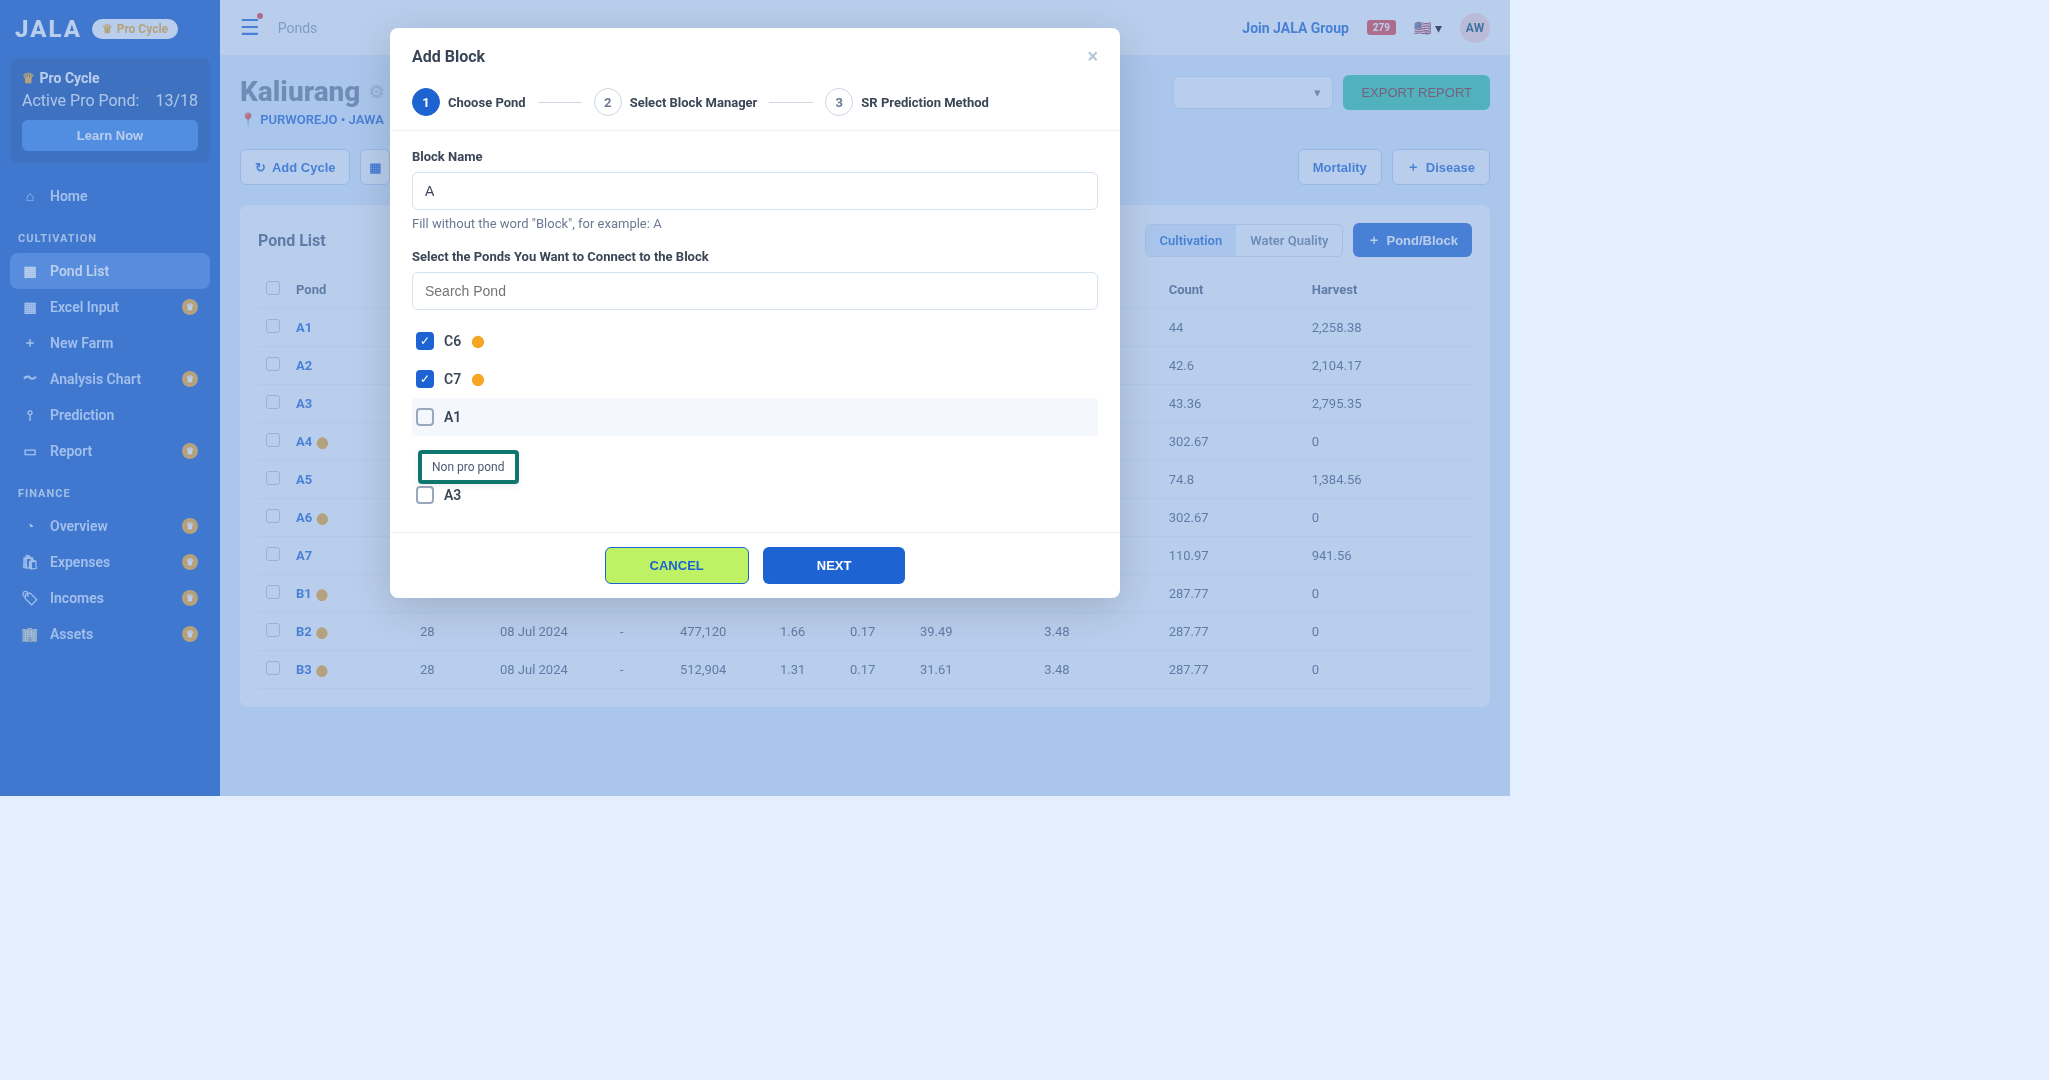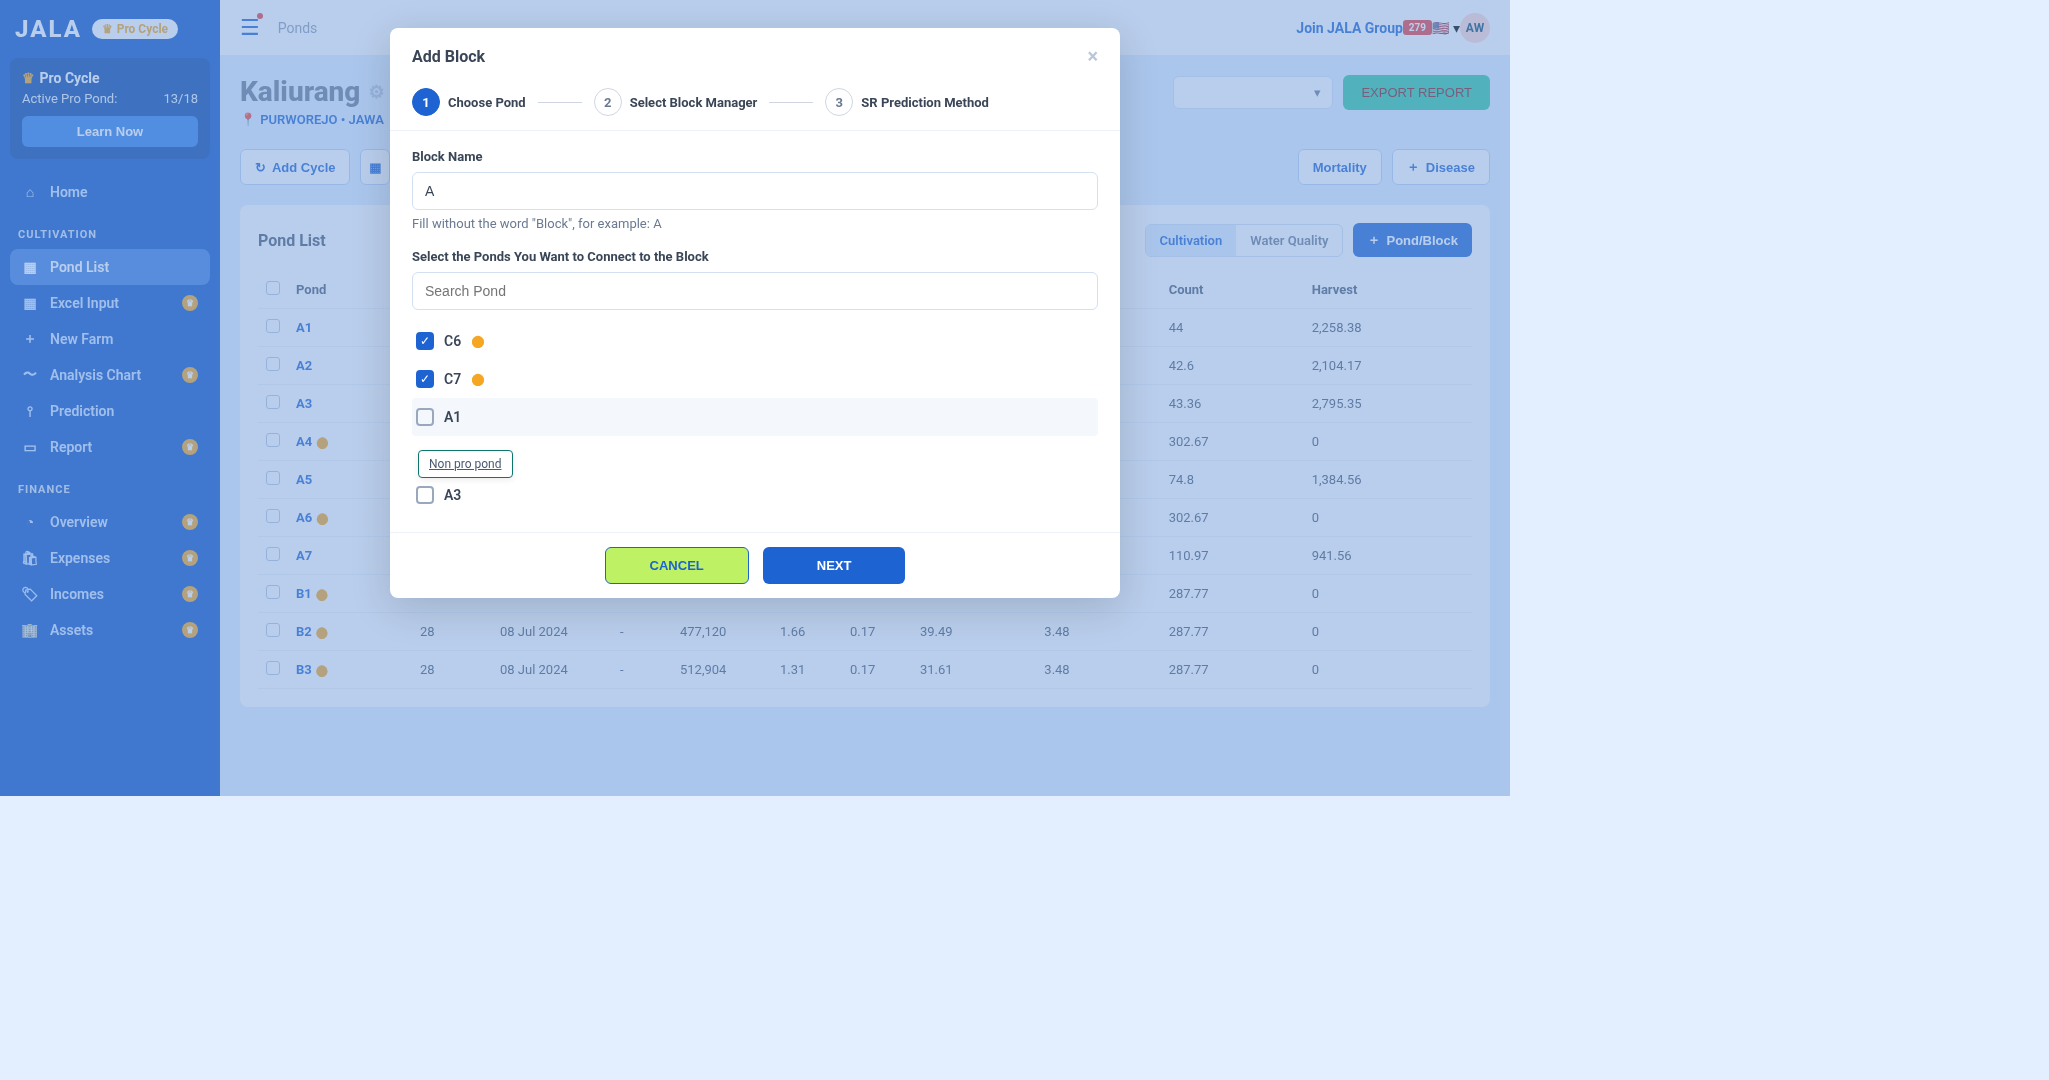--- a/index.html
+++ b/index.html
@@ -32,21 +32,21 @@
   padding: 15px 10px;
   z-index: 1;
 }
 .logo-row { display: flex; align-items: center; gap: 10px; padding: 0 5px; margin-bottom: 15px; }
 .logo { font-size: 24px; font-weight: 800; letter-spacing: 2px; color: #fff; }
 .pro-badge { background: #fff; color: #f5a623; border-radius: 14px; padding: 3px 10px; font-size: 12px; font-weight: 700; display: flex; align-items: center; gap: 4px; }
 .pro-badge-icon { color: #f5a623; }
 
 .pro-box { background: #0947a8; border-radius: 8px; padding: 12px; margin-bottom: 15px; }
 .pro-box-title { font-size: 14px; font-weight: 700; display: flex; align-items: center; gap: 5px; }
-.pro-box-sub { display: flex; justify-content: space-between; font-size: 13px; margin-top: 5px; opacity: 0.9; }
+.pro-box-sub { display: flex; justify-content: space-between; font-size: 16px; margin-top: 5px; opacity: 0.9; }
 .learn-btn { background: #2f7de8; color: #fff; border: none; border-radius: 6px; padding: 8px; width: 100%; margin-top: 10px; font-size: 13px; font-weight: 600; cursor: pointer; }
 
 .nav-section { margin-top: 18px; }
 .nav-heading { font-size: 11px; font-weight: 700; letter-spacing: 1px; opacity: 0.8; padding: 0 8px; margin-bottom: 8px; }
 .nav-item { display: flex; align-items: center; gap: 12px; padding: 10px 12px; border-radius: 8px; font-size: 14px; font-weight: 600; cursor: pointer; color: #cfe0ff; }
 .nav-item.active { background: #3d7de0; color: #fff; }
 .nav-icon { width: 16px; height: 16px; display: inline-flex; align-items: center; justify-content: center; font-size: 14px; }
 .crown { background: #f5a623; color: #fff; width: 16px; height: 16px; border-radius: 50%; display: inline-flex; align-items: center; justify-content: center; font-size: 9px; margin-left: auto; }
 
 
@@ -56,21 +56,21 @@
   height: 55px;
   background: #fff;
   display: flex;
   align-items: center;
   padding: 0 20px;
   z-index: 1;
 }
 .hamburger { color: #1d63d1; font-size: 22px; margin-right: 18px; cursor: pointer; position: relative; }
 .hamburger::after { content:''; position:absolute; top:-2px; right:-3px; width:6px; height:6px; background:#e53e3e; border-radius:50%; }
 .crumb { color: #8a9cb5; font-size: 14px; }
-.topbar-right { margin-left: auto; display: flex; align-items: center; gap: 0; }
+.topbar-right { margin-left: auto; display: flex; align-items: center; gap: 18px; }
 .join-link { color: #1d63d1; font-weight: 700; font-size: 14px; cursor: pointer; }
 .badge-red { background: #e53e3e; color: #fff; font-size: 10px; font-weight:700; padding: 2px 6px; border-radius: 3px; }
 .avatar { width: 30px; height: 30px; border-radius: 50%; background: #ffd9d4; color: #0c4a6e; font-size: 12px; font-weight:700; display:flex; align-items:center; justify-content:center; }
 .flag { font-size: 14px; }
 
 
 .main {
   position: absolute;
   left: 220px; right: 0; top: 55px; bottom: 0;
   padding: 20px;
@@ -128,21 +128,21 @@
 .input { width:100%; border:1px solid #d3e0f2; border-radius:6px; padding:10px 12px; font-size:14px; color:#3a4657; }
 .hint { font-size:13px; color:#6b7a92; margin-top:6px; }
 .pond-list { margin-top:12px; }
 .pond-row { display:flex; align-items:center; gap:10px; padding:10px 4px; border-radius:4px; }
 .pond-row.hover { background:#f4f7fc; }
 .pond-check { width:18px; height:18px; border:2px solid #9aa8bd; border-radius:4px; display:flex; align-items:center; justify-content:center; }
 .pond-check.checked { background:#1d63d1; border-color:#1d63d1; color:#fff; font-size:12px; }
 .pond-label { font-size:14px; font-weight:600; color:#3a4657; }
 .pond-crown { color:#f5a623; font-size:12px; }
 
-.tooltip { position:absolute; background:#fff; border:1px solid #0f766e; border-radius:4px; padding:6px 10px; font-size:12px; color:#4a5a72; box-shadow:0 2px 6px rgba(0,0,0,0.08);text-decoration:underline; }
+.tooltip { position:absolute; background:#fff; border:4px solid #0f766e; border-radius:4px; padding:6px 10px; font-size:12px; color:#4a5a72; box-shadow:0 2px 6px rgba(0,0,0,0.08); }
 
 .modal-footer { padding: 14px 22px; border-top:1px solid #eef2f8; display:flex; justify-content:center; gap:14px; }
 .btn-outline { background:#bef264; border:1.5px solid #1d63d1; color:#1d63d1; padding:10px 44px; border-radius:6px; font-weight:700; font-size:13px; cursor:pointer; }
 .btn-primary { background:#1d63d1; color:#fff; border:none; padding:10px 54px; border-radius:6px; font-weight:700; font-size:13px; cursor:pointer; }
 </style>
 </head>
 <body>
 
 <div class="sidebar">
   <div class="logo-row">

